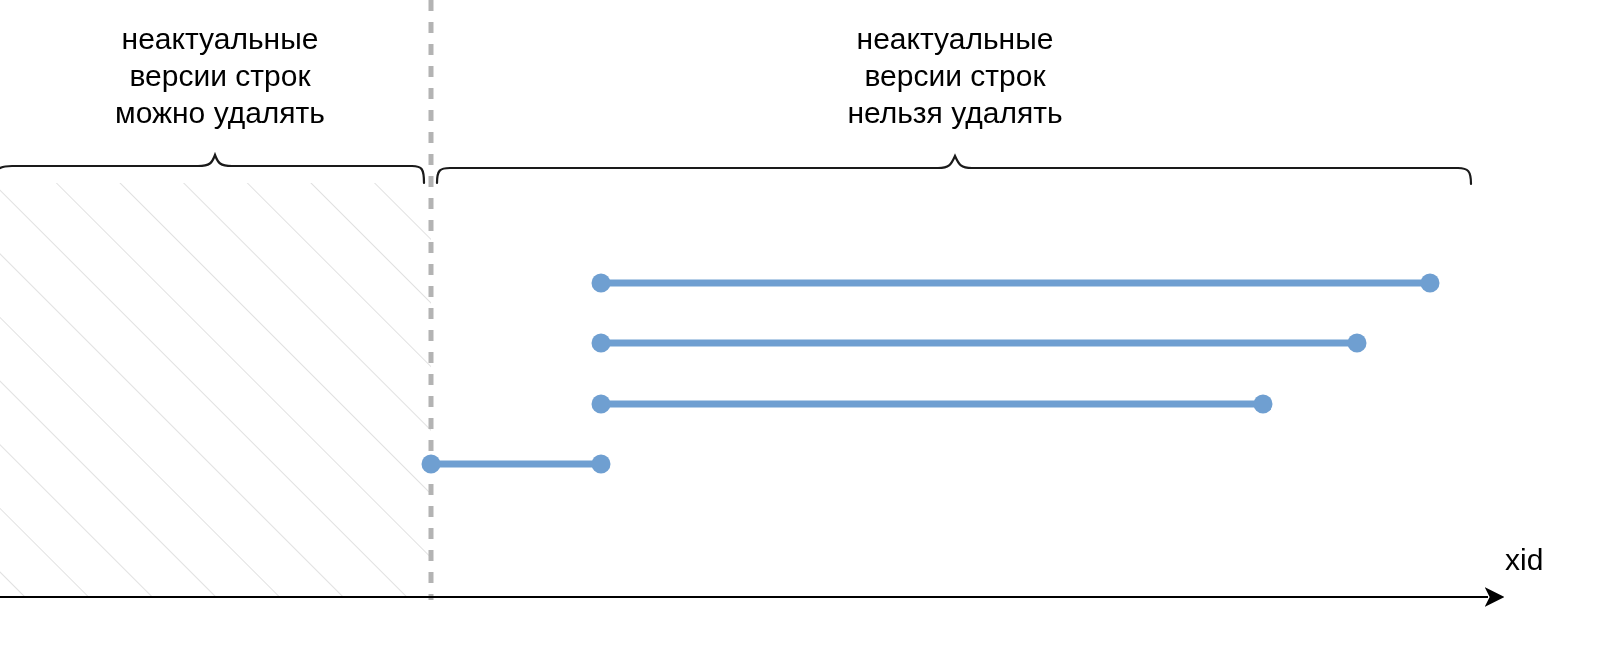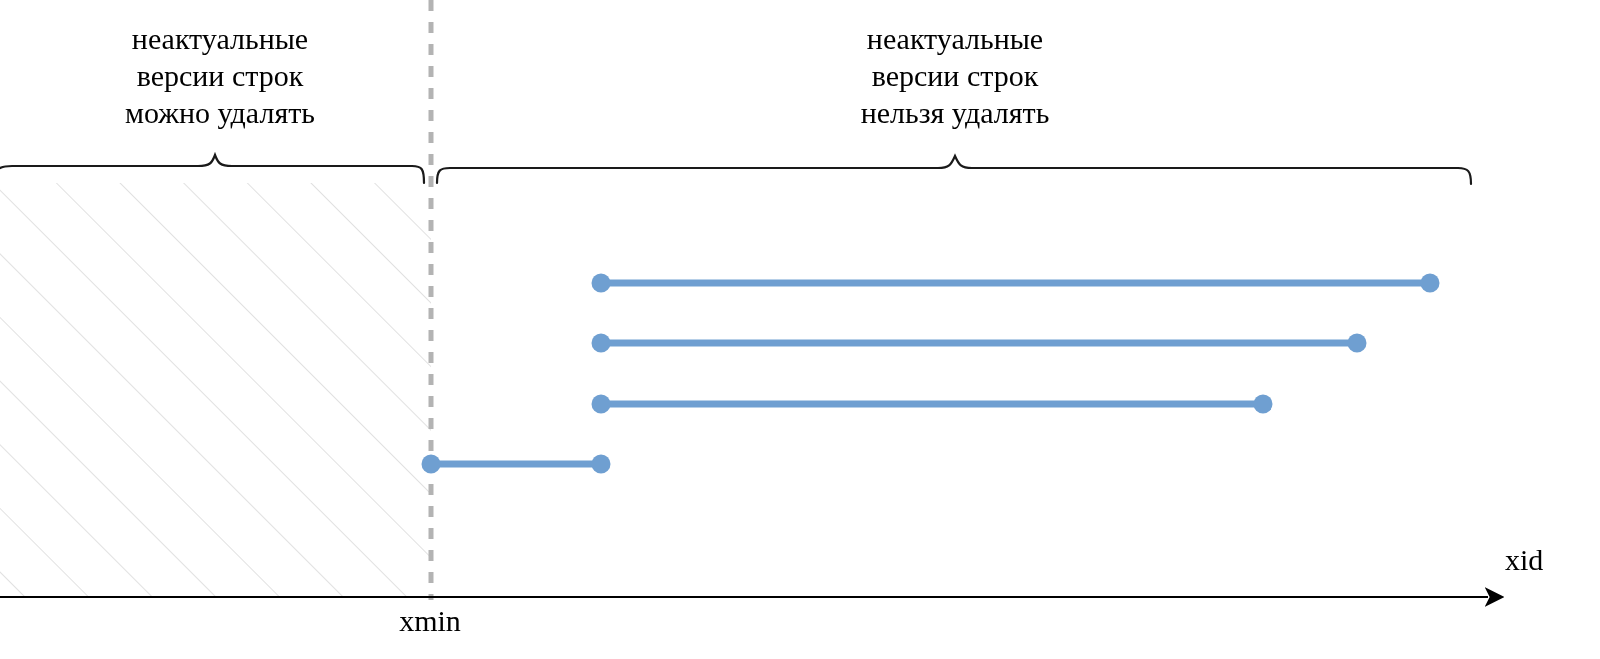--- a/index.html
+++ b/index.html
@@ -25,21 +25,20 @@
     height: 659px;
   }
   .lbl {
     position: absolute;
     color: #000000;
     font-size: 30px;
     line-height: 37px;
     text-align: center;
     white-space: pre-line;
     letter-spacing: 0px;
-    font-family: Liberation Serif, serif;
   }
   #label-left {
     left: 30px;
     top: 20px;
     width: 380px;
   }
   #label-right {
     left: 705px;
     top: 20px;
     width: 500px;
@@ -121,17 +120,16 @@
   </svg>
 
   <div class="lbl" id="label-left">неактуальные
 версии строк
 можно удалять</div>
 
   <div class="lbl" id="label-right">неактуальные
 версии строк
 нельзя удалять</div>
 
-  <div class="lbl" id="label-xmin">xmin</div>
 
   <div class="lbl" id="label-xid">xid</div>
 
 </div>
 
 </body></html>

